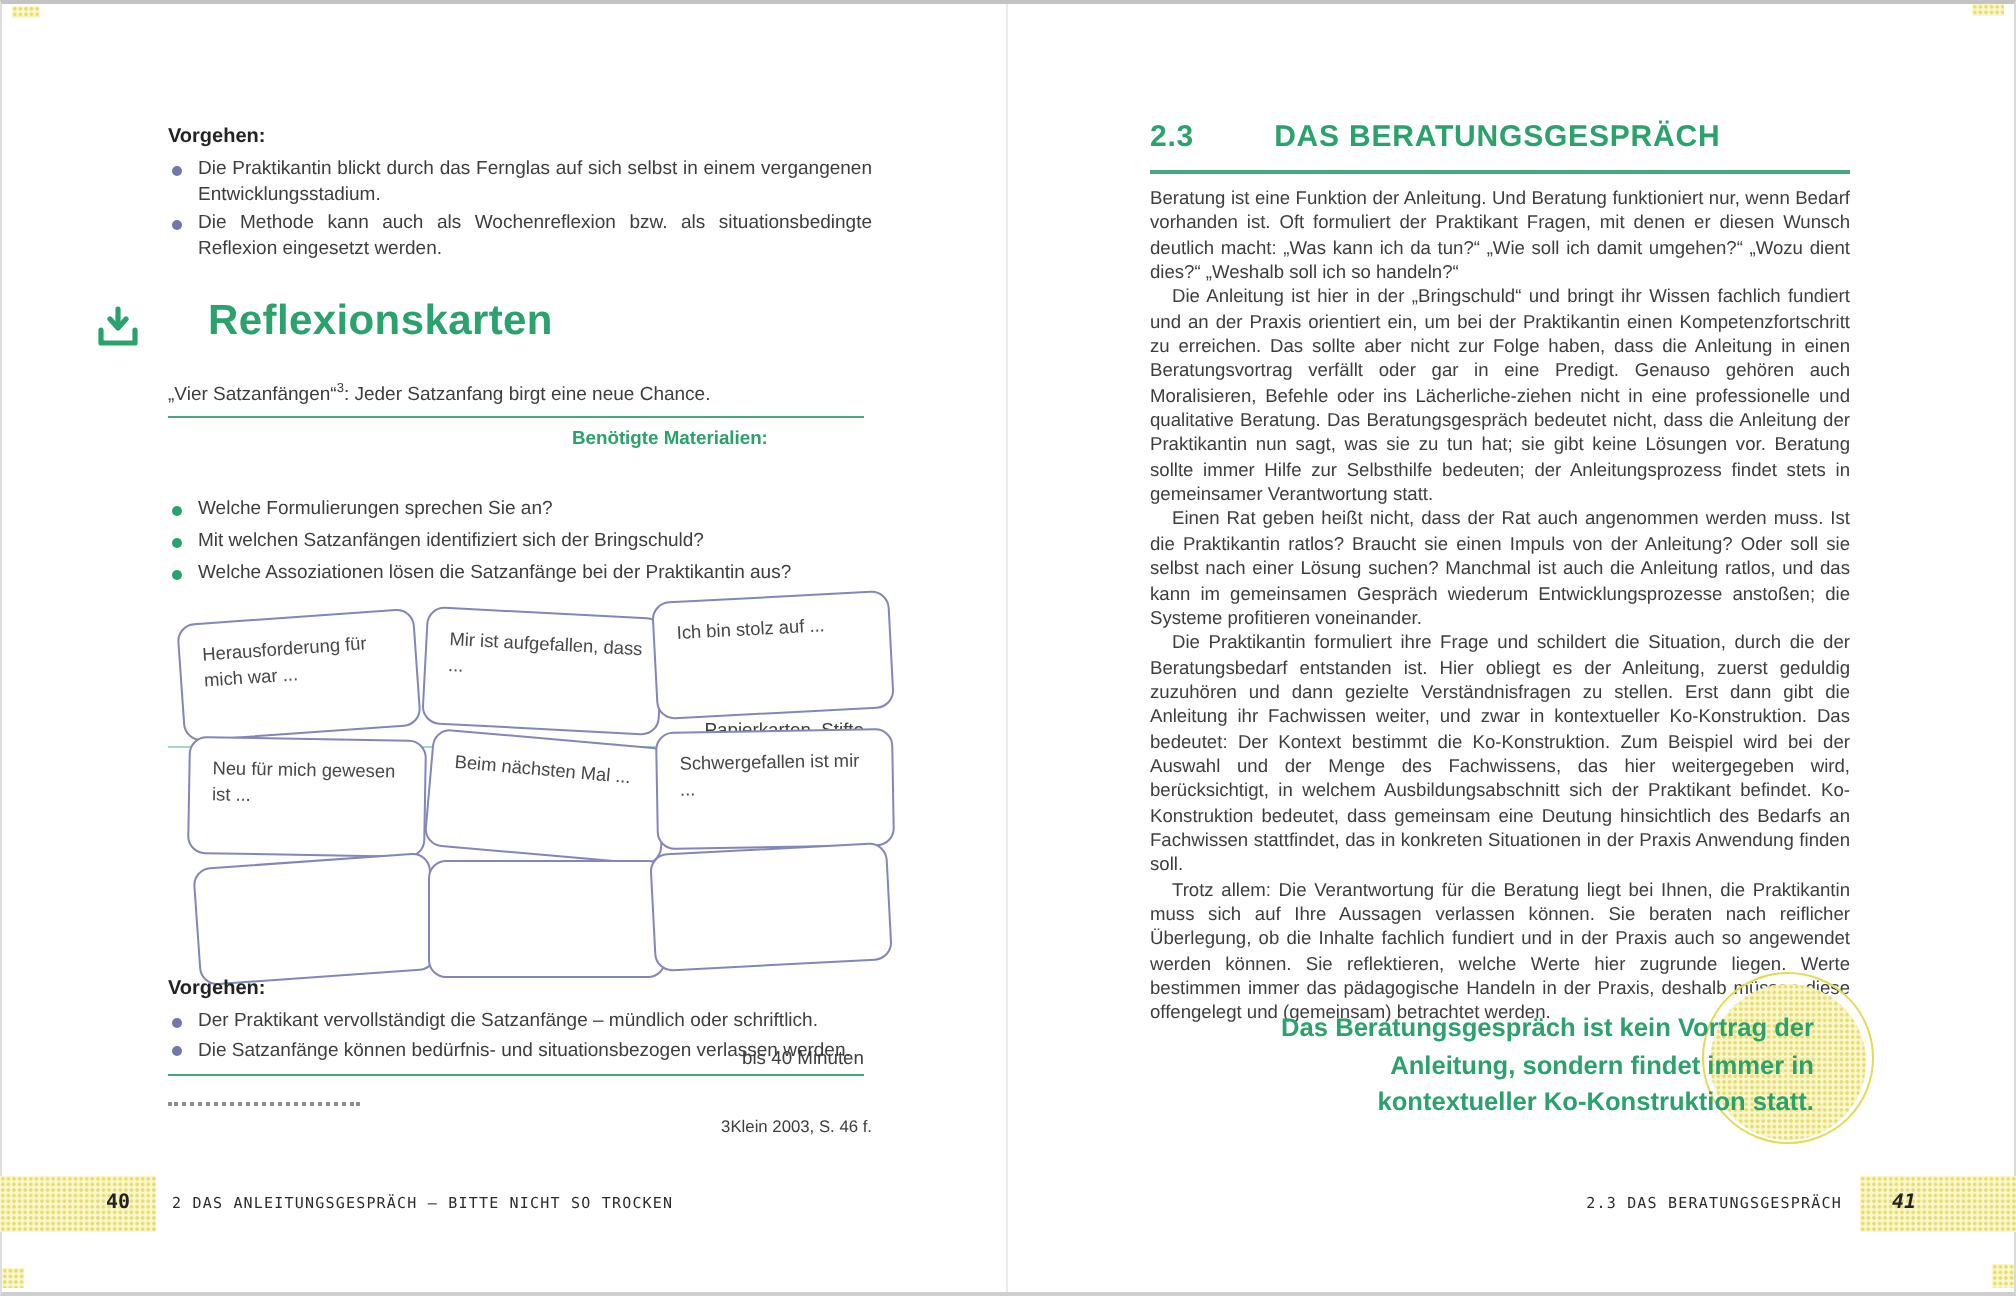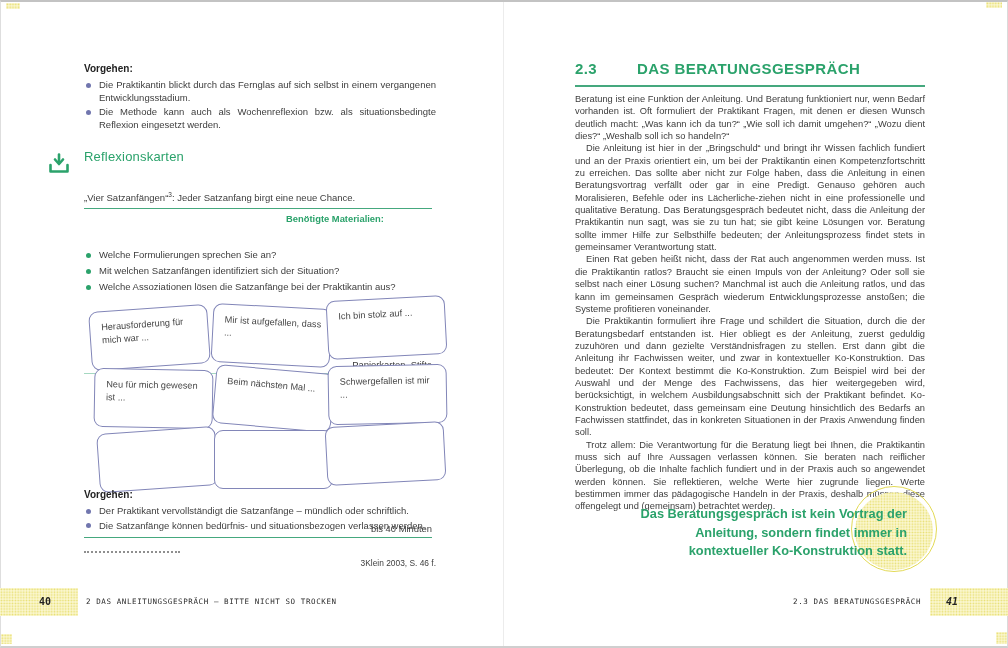--- a/index.html
+++ b/index.html
@@ -32,21 +32,21 @@
     text-align:justify;margin-bottom:2px;
   }
   ul.blist li::before{
     content:"";position:absolute;left:2px;top:3.6px;width:5px;height:5px;border-radius:50%;
   }
   ul.blist.purple li::before{background:#7176ae;}
   ul.blist.green li::before{background:#2ba26b;}
   ul.blist.spread li{margin-bottom:3.5px;}
 
   .green-heading{
-    font-size:13px;font-weight:normal;color:#2ba26b;letter-spacing:.2px;
+    font-size:21px;font-weight:bold;color:#2ba26b;letter-spacing:.2px;margin-left:20px;
   }
   .intro{font-size:9.5px;}
 
   
   .mat-table{border-top:1.5px solid #45a87e;border-bottom:1.5px solid #45a87e;}
   .trow{display:flex;padding:3.5px 0 3px 0;font-size:9.4px;align-items:flex-end;flex-direction:column;}
   .trow + .trow{border-top:1px solid #a5d8c1;}
   .tlabel{width:146px;flex:0 0 146px;color:#2ba26b;font-weight:bold;}
   .tvalue{color:#3d3d3d;}
 
@@ -133,21 +133,21 @@
     </div>
     <div class="trow">
       <div class="tlabel">Einen:</div>
       <div class="tvalue">bis 40 Minuten</div>
     </div>
   </div>
 
   <div class="abs" style="left:84px;top:249px;width:352px;">
     <ul class="blist green spread">
       <li>Welche Formulierungen sprechen Sie an?</li>
-      <li>Mit welchen Satzanfängen identifiziert sich der Situation?</li>
+      <li>Mit welchen Satzanfängen identifiziert sich der Bringschuld?</li>
       <li>Welche Assoziationen lösen die Satzanfänge bei der Praktikantin aus?</li>
     </ul>
   </div>
 
   <div class="abs" style="left:88px;top:295px;width:345px;height:198px;">
     <div class="card" style="left:2px;top:13px;transform:rotate(-4deg);">Herausforderung für mich war ...</div>
     <div class="card" style="left:124px;top:11px;transform:rotate(3deg);">Mir ist aufgefallen, dass ...</div>
     <div class="card" style="left:239px;top:3px;transform:rotate(-3deg);">Ich bin stolz auf ...</div>
     <div class="card" style="left:6px;top:74px;transform:rotate(1deg);">Neu für mich gewesen ist ...</div>
     <div class="card" style="left:126px;top:74px;transform:rotate(5deg);">Beim nächsten Mal ...</div>
@@ -164,21 +164,21 @@
       <li>Die Satzanfänge können bedürfnis- und situationsbezogen verlassen werden.</li>
     </ul>
   </div>
 
   <div class="abs dotted-sep" style="left:84px;top:551px;"></div>
   <div class="abs footnote" style="left:84px;top:558px;width:352px;">
     <span class="fn-num">3</span><span>Klein 2003, S. 46 f.</span>
   </div>
 
   <div class="abs halftone footer-band" style="left:0;top:588px;width:78px;">
-    <div class="pageno" style="text-align:right;padding-right:27px;">40</div>
+    <div class="pageno" style="text-align:right;padding-right:13px;">40</div>
   </div>
   <div class="abs footer-chapter" style="left:86px;top:588px;">2 DAS ANLEITUNGSGESPRÄCH – BITTE NICHT SO TROCKEN</div>
 
 </div>
 
 <div>
 
   <div class="abs rp-heading" style="left:575px;top:60px;gap:40px;">
     <span>2.3</span>
     <span>DAS BERATUNGSGESPRÄCH</span>

